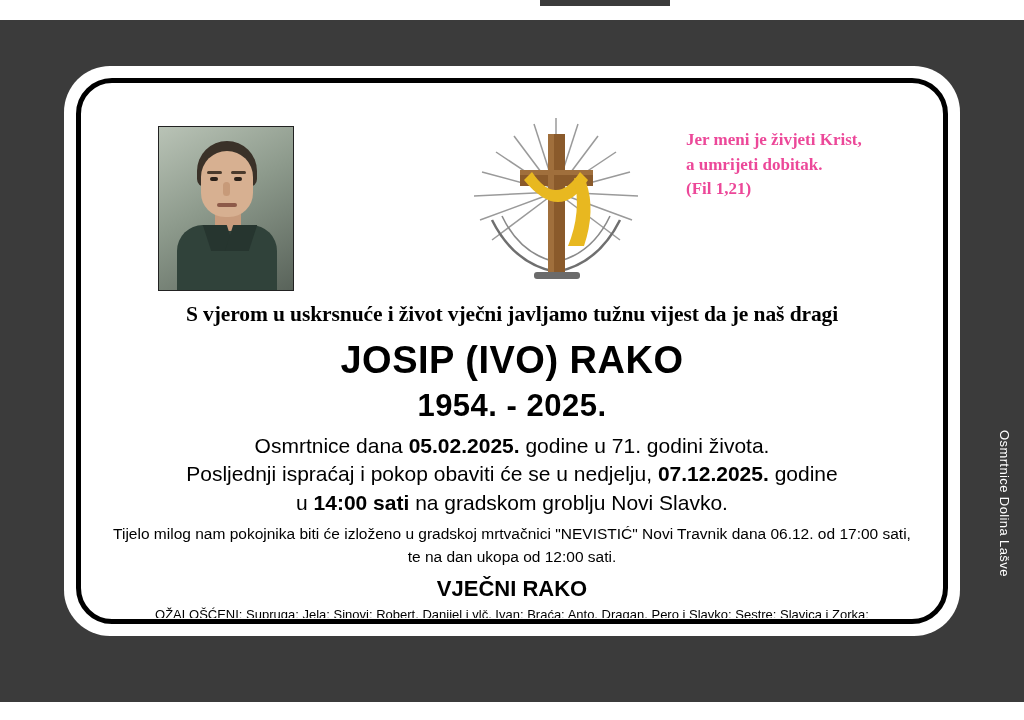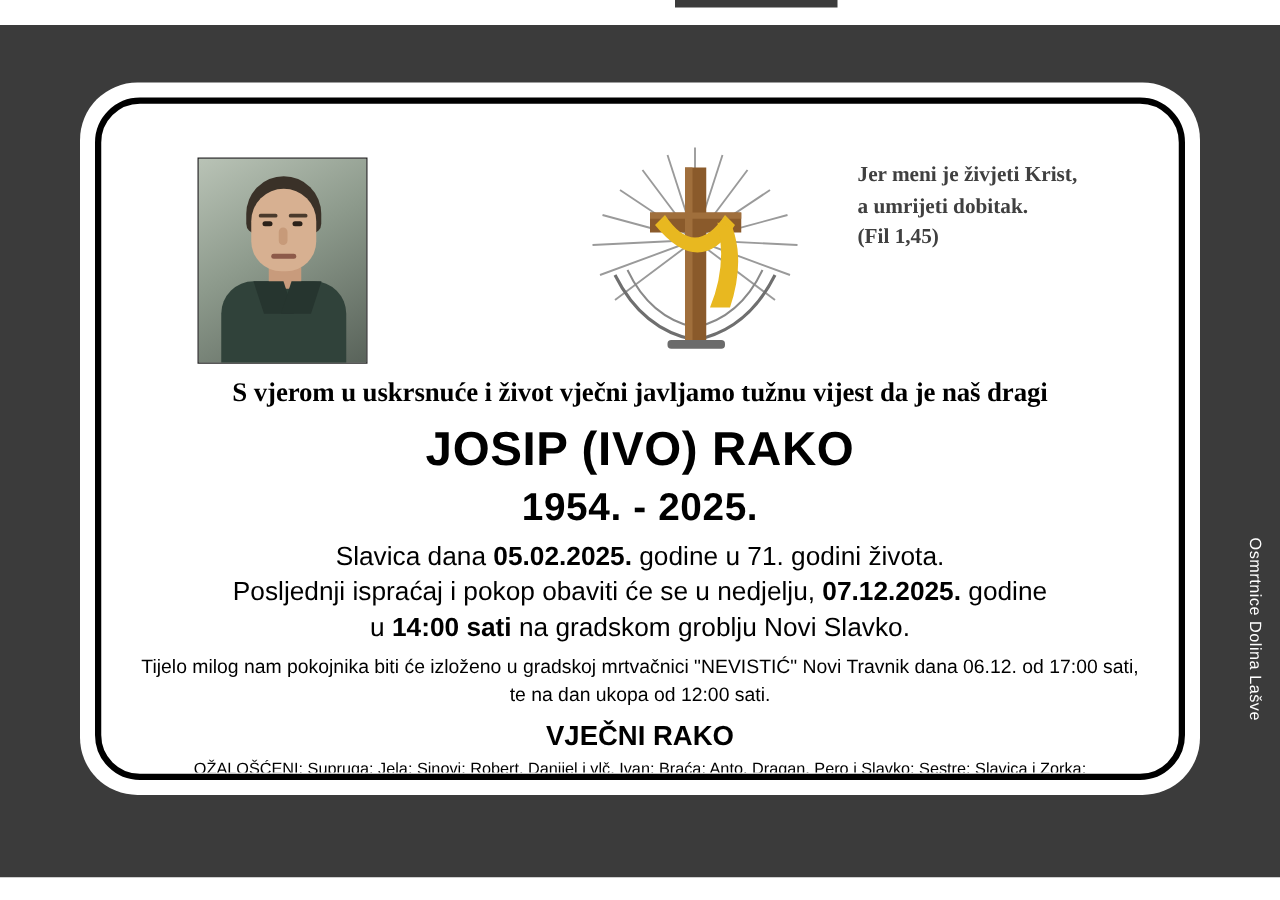--- a/index.html
+++ b/index.html
@@ -201,21 +201,21 @@
   
   .quote {
     position: absolute;
     left: 600px;
     top: 42px;
     width: 260px;
     font-family: "Liberation Serif", serif;
     font-weight: bold;
     font-size: 17px;
     line-height: 1.45;
-    color: #404040;
+    color: #ec4899;
   }
 
   
   .maintext {
     position: absolute;
     left: 0;
     right: 0;
     top: 216px;
     text-align: center;
     color: #000;
@@ -342,30 +342,30 @@
           <path d="M76 60 Q100 96 124 60 L132 68 Q104 112 68 68 Z" fill="#e8b820"></path>
           <path d="M118 66 Q126 100 112 134 L128 134 Q140 98 130 70 Z" fill="#e8b820"></path>
 
           <rect x="78" y="160" width="46" height="7" rx="3" fill="#6b6b6b"></rect>
         </svg>
       </div>
 
       <div class="quote">
         <div>Jer meni je živjeti Krist,</div>
         <div>a umrijeti dobitak.</div>
-        <div>(Fil 1,45)</div>
+        <div>(Fil 1,21)</div>
       </div>
 
       <div class="maintext">
         <div class="lead">S vjerom u uskrsnuće i život vječni javljamo tužnu vijest da je naš dragi</div>
         <div class="name">JOSIP (IVO) RAKO</div>
         <div class="years">1954. - 2025.</div>
 
         <div class="line-l1">
-          <span>Slavica dana </span><b>05.02.2025.</b><span> godine u 71. godini života.</span>
+          <span>Osmrtnice dana </span><b>05.02.2025.</b><span> godine u 71. godini života.</span>
         </div>
 
         <div class="line-l2">
           <span>Posljednji ispraćaj i pokop obaviti će se u nedjelju, </span><b>07.12.2025.</b><span> godine</span>
         </div>
 
         <div class="line-l3">
           <span>u </span><b>14:00 sati</b><span> na gradskom groblju Novi Slavko.</span>
         </div>
 

